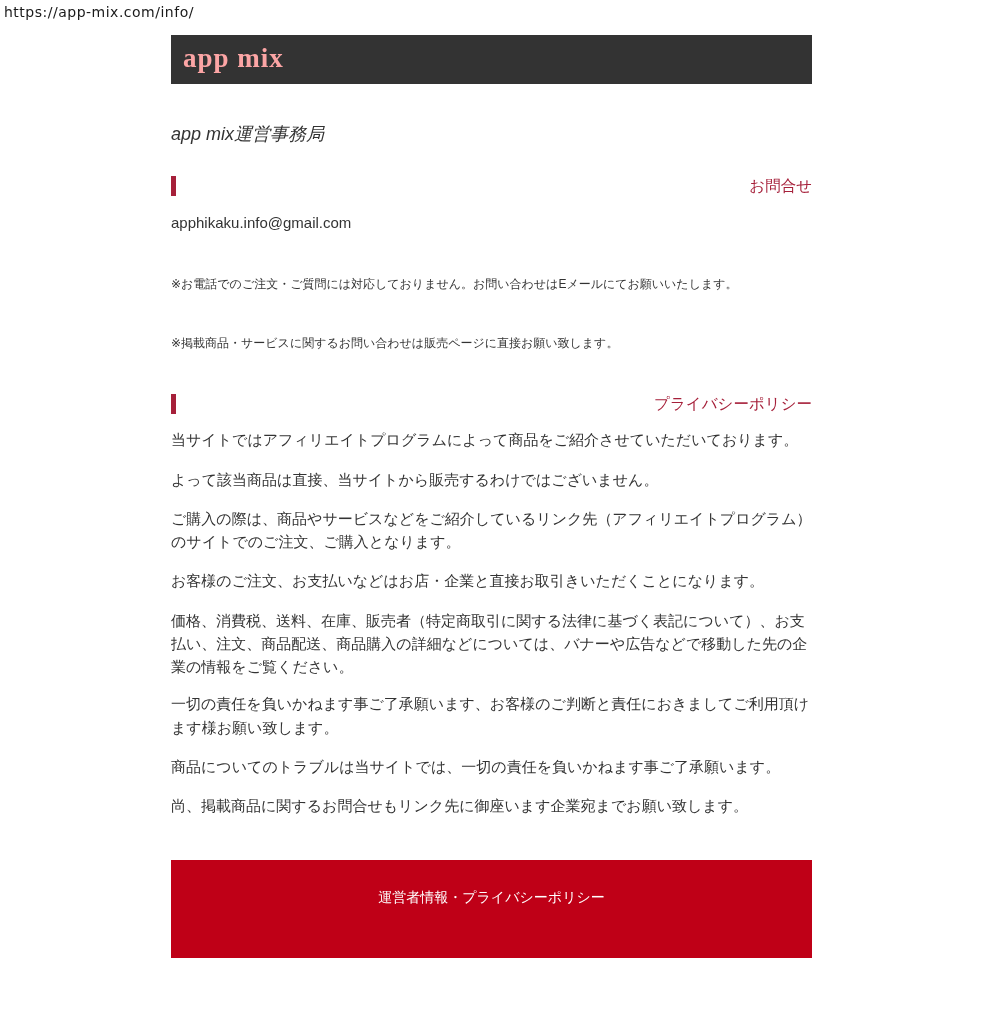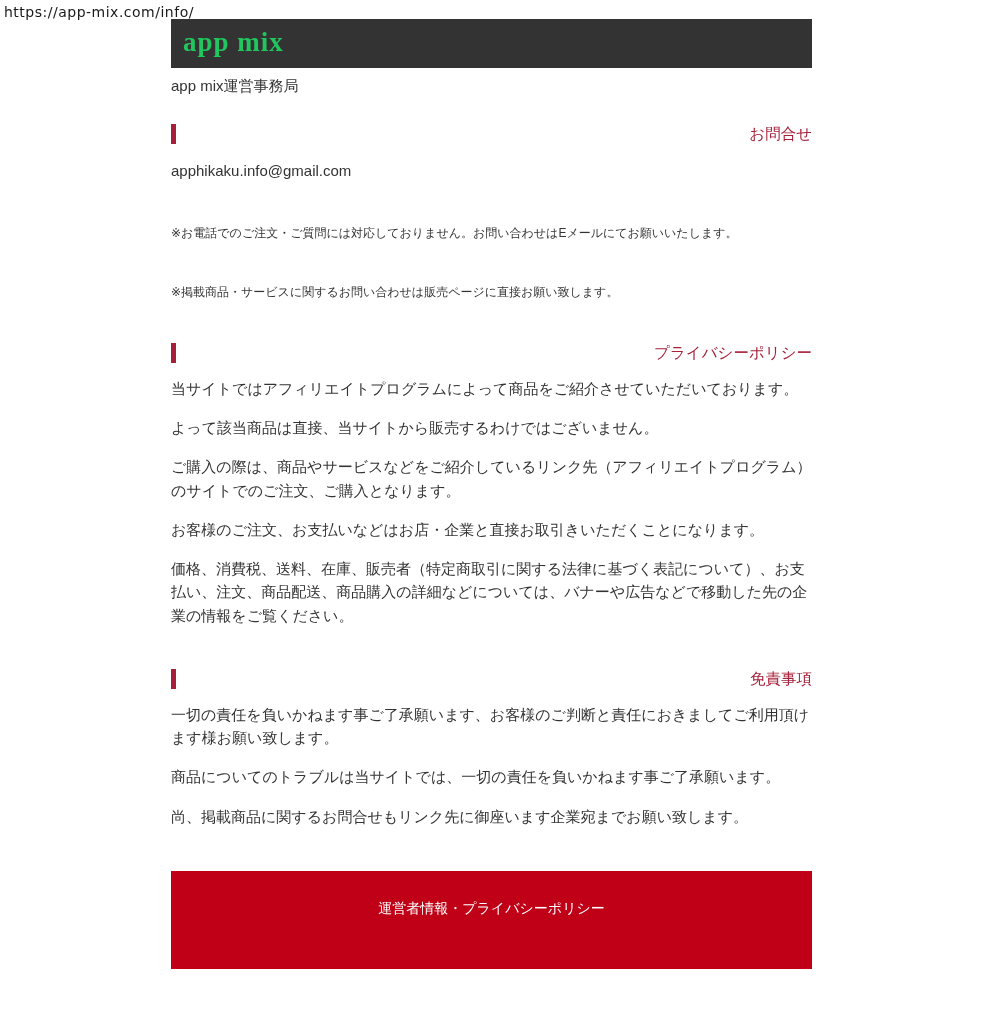--- a/index.html
+++ b/index.html
@@ -15,45 +15,46 @@
     color:var(--text);
     font-family:"Liberation Sans","DejaVu Sans",sans-serif;
     font-size:15px;
     line-height:1.55;
   }
   .url-line{
     font-size:14px;
     color:#1a1a1a;
     padding:2px 0 0 4px;
     letter-spacing:0.5px;
-    height:19px;
+    height:35px;
     font-family:"DejaVu Sans","Liberation Sans",sans-serif;
   }
   .container{
     width:641px;
     margin:0 auto;
   }
   .site-header{
     background:var(--header-dark);
-    color:#22c55e;
+    color:#fca5a5;
     padding:7px 12px 9px 12px;
     height:49px;
     display:flex;
     align-items:center;
   }
   .site-title{
     font-family:"Liberation Serif","DejaVu Serif",serif;
     font-weight:bold;
     font-size:27px;
     letter-spacing:1px;
     cursor:pointer;
   }
   .operator{
-    margin-top:6px;
-    font-size:15px;
+    margin-top:37px;
+    font-size:18px;
+    font-style:italic;
   }
   .sec-heading{
     border-left:5px solid var(--accent);
     padding-left:10px;
     color:var(--accent);
     font-size:15.5px;
     font-weight:normal;
     line-height:1.3;
     margin-top:27px;
     text-align:right;
@@ -111,21 +112,20 @@
   <section class="sec-body">
     <h2 class="sec-heading big-gap">プライバシーポリシー</h2>
     <p class="para">当サイトではアフィリエイトプログラムによって商品をご紹介させていただいております。</p>
     <p class="para">よって該当商品は直接、当サイトから販売するわけではございません。</p>
     <p class="para">ご購入の際は、商品やサービスなどをご紹介しているリンク先（アフィリエイトプログラム）のサイトでのご注文、ご購入となります。</p>
     <p class="para">お客様のご注文、お支払いなどはお店・企業と直接お取引きいただくことになります。</p>
     <p class="para">価格、消費税、送料、在庫、販売者（特定商取引に関する法律に基づく表記について）、お支払い、注文、商品配送、商品購入の詳細などについては、バナーや広告などで移動した先の企業の情報をご覧ください。</p>
   </section>
 
   <section class="sec-body">
-    <h2 class="sec-heading big-gap">免責事項</h2>
     <p class="para">一切の責任を負いかねます事ご了承願います、お客様のご判断と責任におきましてご利用頂けます様お願い致します。</p>
     <p class="para">商品についてのトラブルは当サイトでは、一切の責任を負いかねます事ご了承願います。</p>
     <p class="para">尚、掲載商品に関するお問合せもリンク先に御座います企業宛までお願い致します。</p>
   </section>
 
   <footer class="site-footer">
     <div>
       <span class="footer-link">運営者情報・プライバシーポリシー</span>
     </div>
 

